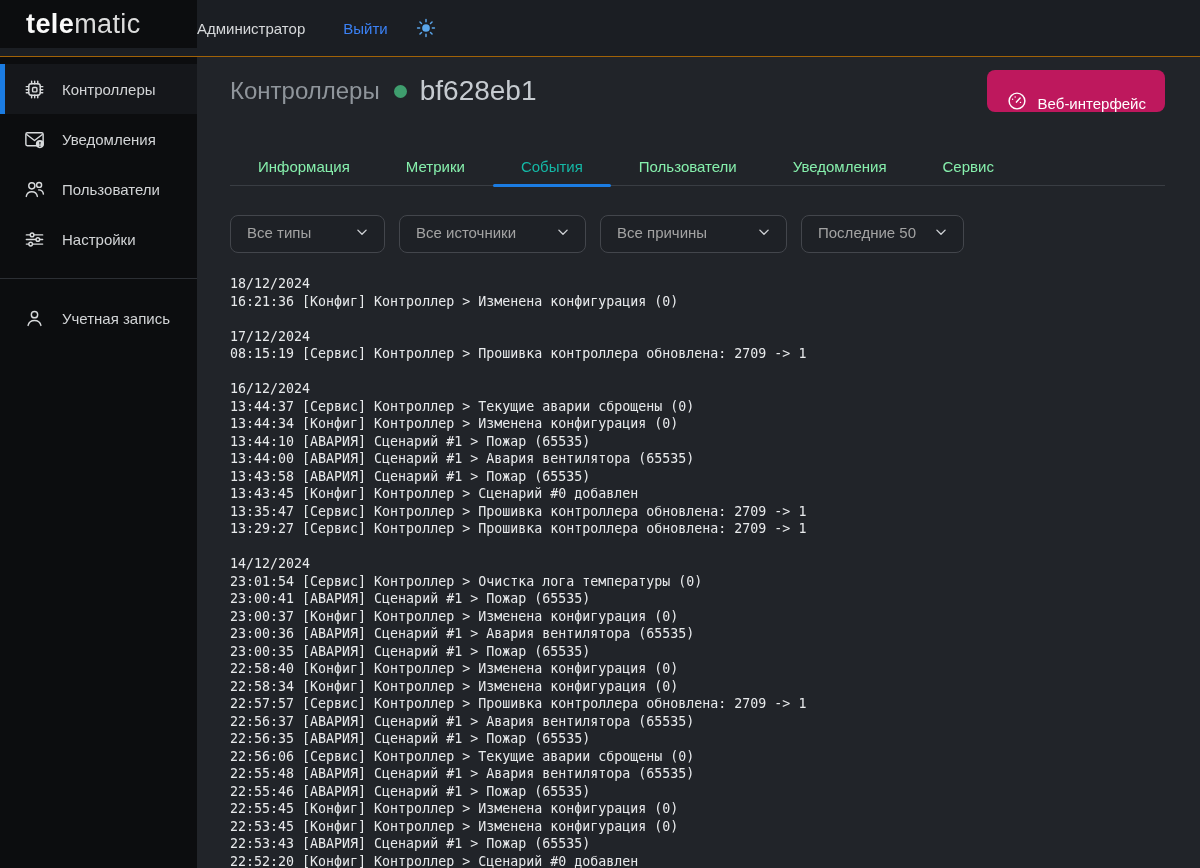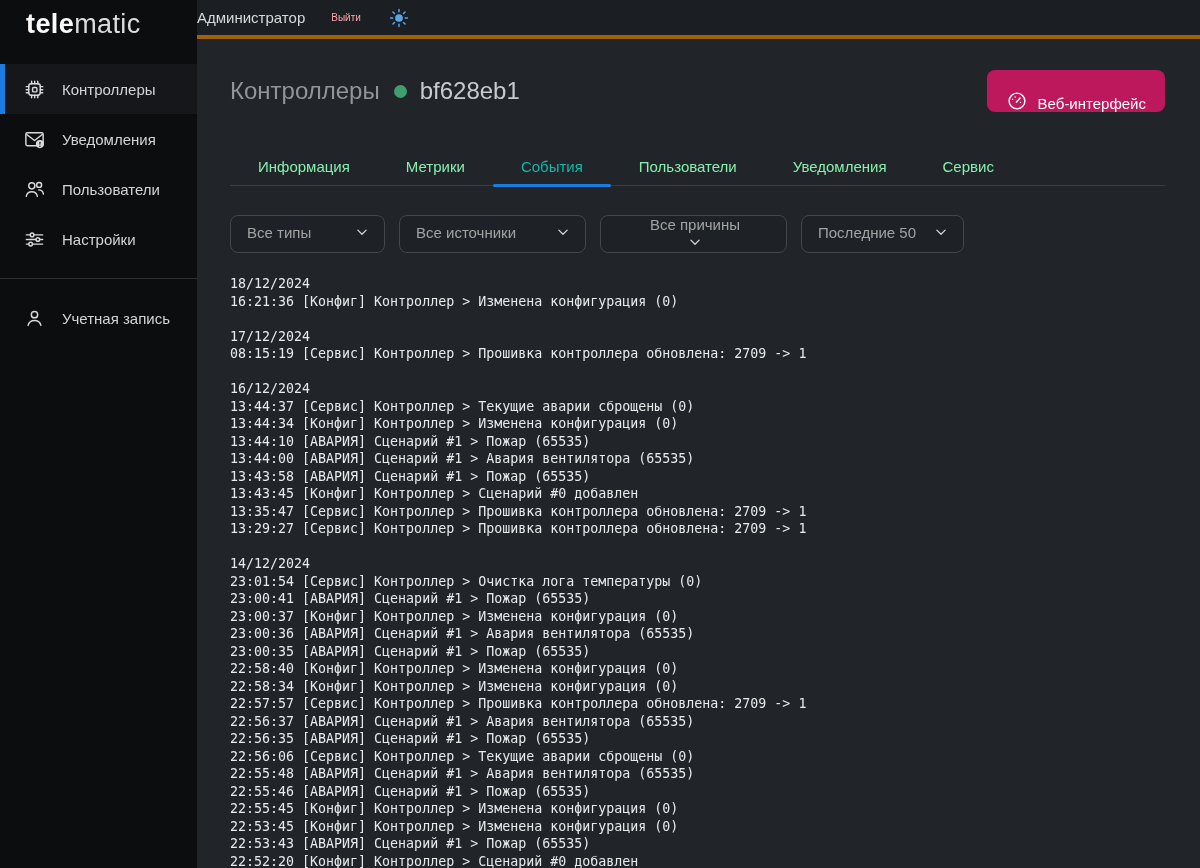--- a/index.html
+++ b/index.html
@@ -4,31 +4,31 @@
 <style>
   * { box-sizing: border-box; }
   html,body { margin:0; padding:0; }
   body {
     width:1200px; height:868px; overflow:hidden;
     background:#212429;
     font-family:"Liberation Sans", sans-serif;
     -webkit-font-smoothing:antialiased;
   }
   
-  .topbar { position:fixed; top:0; left:0; width:1200px; height:39px;
-    background:#1b1e23; border-bottom:4px solid #a16207; display:flex; z-index:5; }
+  .topbar { position:fixed; top:0; left:0; width:1200px; height:57px;
+    background:#1b1e23; border-bottom:1px solid #a16207; display:flex; z-index:5; }
   .logo-area { width:197px; height:48px; background:#0c0d0f; display:flex;
     align-items:center; padding-left:26px; flex-shrink:0; }
   .logo { font-size:27px; color:#ededed; letter-spacing:.4px; }
   .logo .lb { font-weight:700; color:#fafafa; }
   .logo .ll { font-weight:400; color:#dcdcdc; }
   .topbar-right { flex:1; display:flex; align-items:center;
     gap:26px; padding-right:36px; }
   .user-name { color:#d7d9db; font-size:15px; }
-  .logout { color:#fca5a5; font-size:10px; cursor:pointer; text-decoration:none; }
+  .logout { color:#3b82f6; font-size:15px; cursor:pointer; text-decoration:none;margin-left:12px; }
   .theme-btn { width:24px; height:24px; color:#5aa5ea; cursor:pointer;
     display:flex; align-items:center; justify-content:center; background:none; border:none; padding:0; }
   .theme-btn svg { width:22px; height:22px; }
   
   .sidebar { position:fixed; top:48px; left:0; width:197px; height:820px;
     background:#0c0d0f; padding-top:16px; }
   .side-item { height:50px; display:flex; align-items:center; gap:16px;
     padding-left:22px; color:#d2d4d6; font-size:15px; position:relative; cursor:pointer; }
   .side-item .icon { width:24px; height:24px; color:#d8dadc; display:flex;
     align-items:center; justify-content:center; }
@@ -37,21 +37,21 @@
   .side-item.active::before { content:""; position:absolute; left:0; top:0; bottom:0;
     width:5px; background:#1b7ce2; }
   .side-sep { border:none; border-top:1px solid #2c2f34; margin:14px 0 14px 0; }
   
   .main { position:fixed; left:197px; top:48px; width:1003px; height:820px;
     background:#212429; padding:0 35px 0 33px; overflow:hidden; }
   .page-header { display:flex; align-items:center; margin-top:22px; height:42px; }
   .page-title { font-size:24px; color:#8f959b; font-weight:400; }
   .status-dot { width:13px; height:13px; border-radius:50%; background:#3f9e6e;
     margin:0 13px 0 14px; flex-shrink:0; }
-  .device-id { font-size:24px; color:#c6cbd0; font-weight:400; }
+  .device-id { font-size:28px; color:#c6cbd0; font-weight:400; }
   .web-btn { margin-left:auto; background:#be185d; color:#fff; font-size:15px;
     height:42px; padding:0 19px; border:none; border-radius:8px; display:flex;
     align-items:flex-end; gap:10px; cursor:pointer; font-family:inherit; }
   .web-btn svg { width:22px; height:22px; }
   
   .tabs { display:flex; margin-top:35px; border-bottom:1px solid #393d43; }
   .tab { padding:0 28px; height:38px; display:flex; align-items:center;
     color:#86efac; font-size:15px; cursor:pointer; position:relative; }
   .tab.active { color:#14b8a6; }
   .tab.active::after { content:""; position:absolute; left:0; right:0; bottom:-2px;
@@ -201,21 +201,21 @@
         </span>
       </div>
       <div class="filter" style="width: 187px;">
         <span>Все источники</span>
         <span class="chev">
           <svg viewBox="0 0 24 24" fill="none" stroke="currentColor" stroke-width="1.8" stroke-linecap="round" stroke-linejoin="round">
             <path d="M6.5 9.5l5.5 5.5 5.5-5.5"></path>
           </svg>
         </span>
       </div>
-      <div class="filter" style="width: 187px; flex-direction: column;">
+      <div class="filter" style="width: 187px;">
         <span>Все причины</span>
         <span class="chev">
           <svg viewBox="0 0 24 24" fill="none" stroke="currentColor" stroke-width="1.8" stroke-linecap="round" stroke-linejoin="round">
             <path d="M6.5 9.5l5.5 5.5 5.5-5.5"></path>
           </svg>
         </span>
       </div>
       <div class="filter" style="width: 163px;">
         <span>Последние 50</span>
         <span class="chev">

